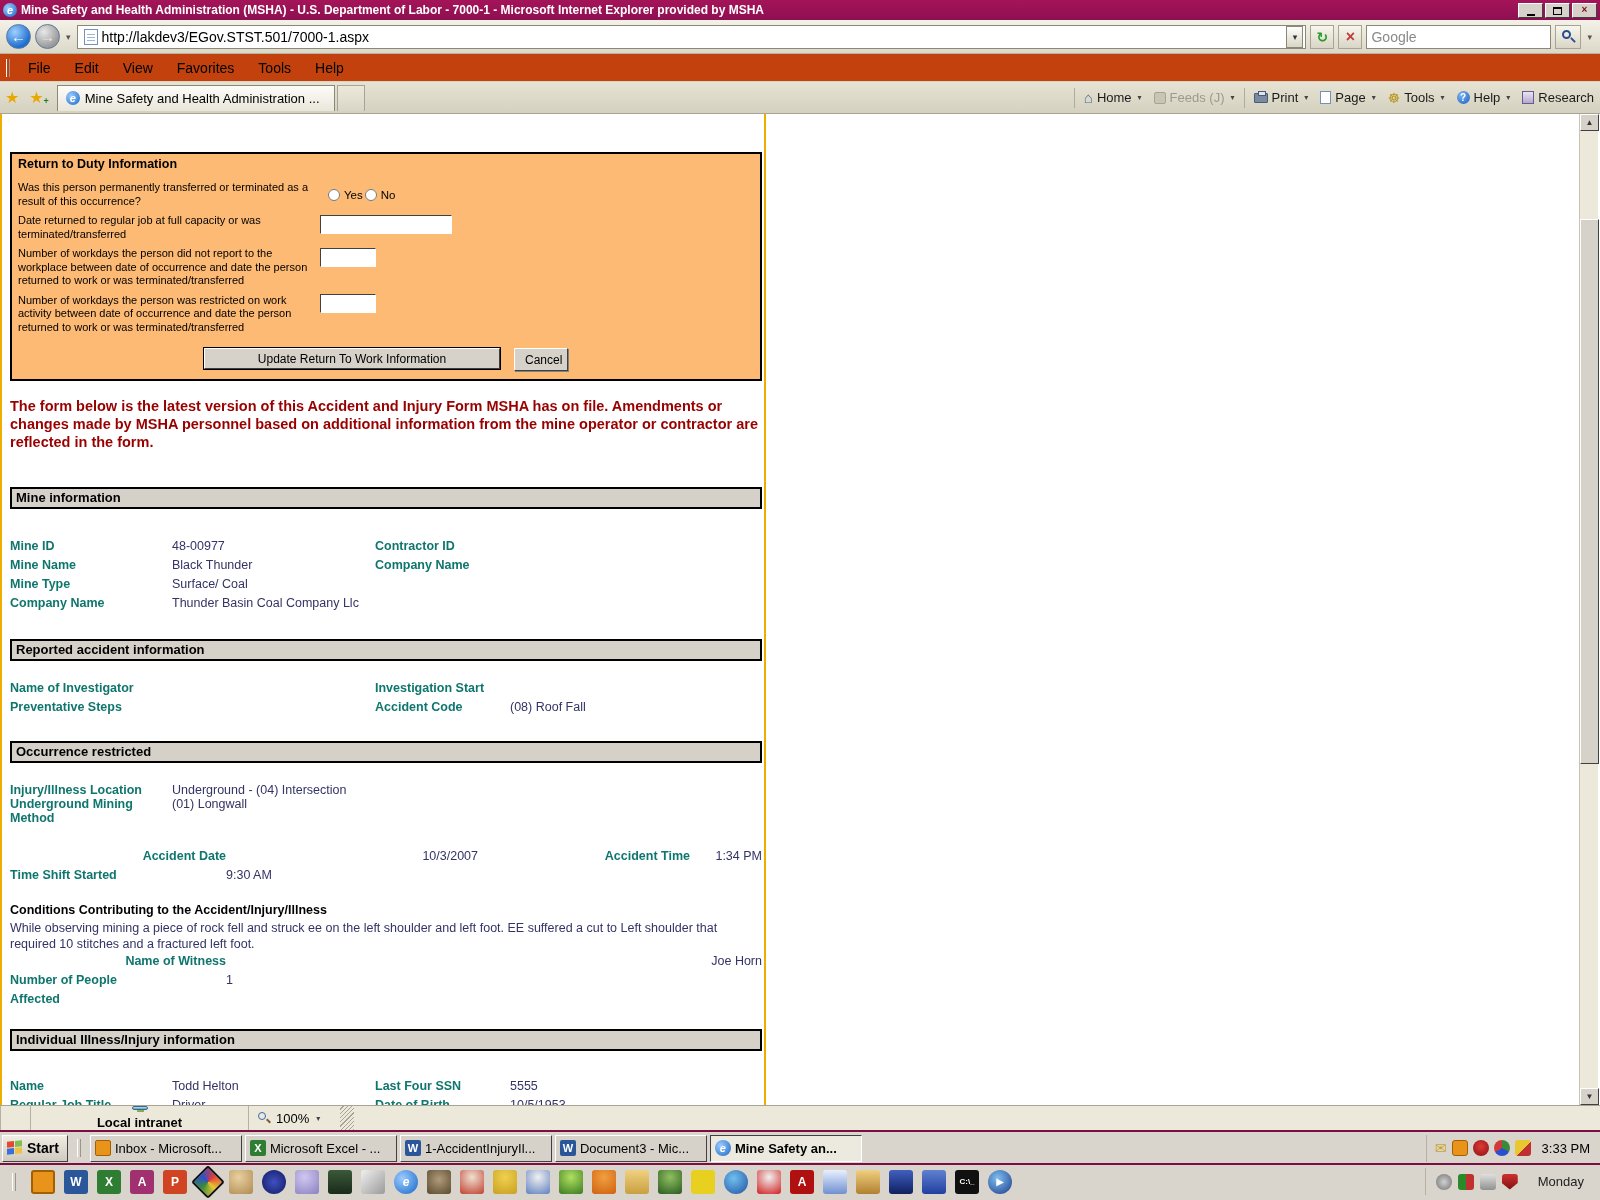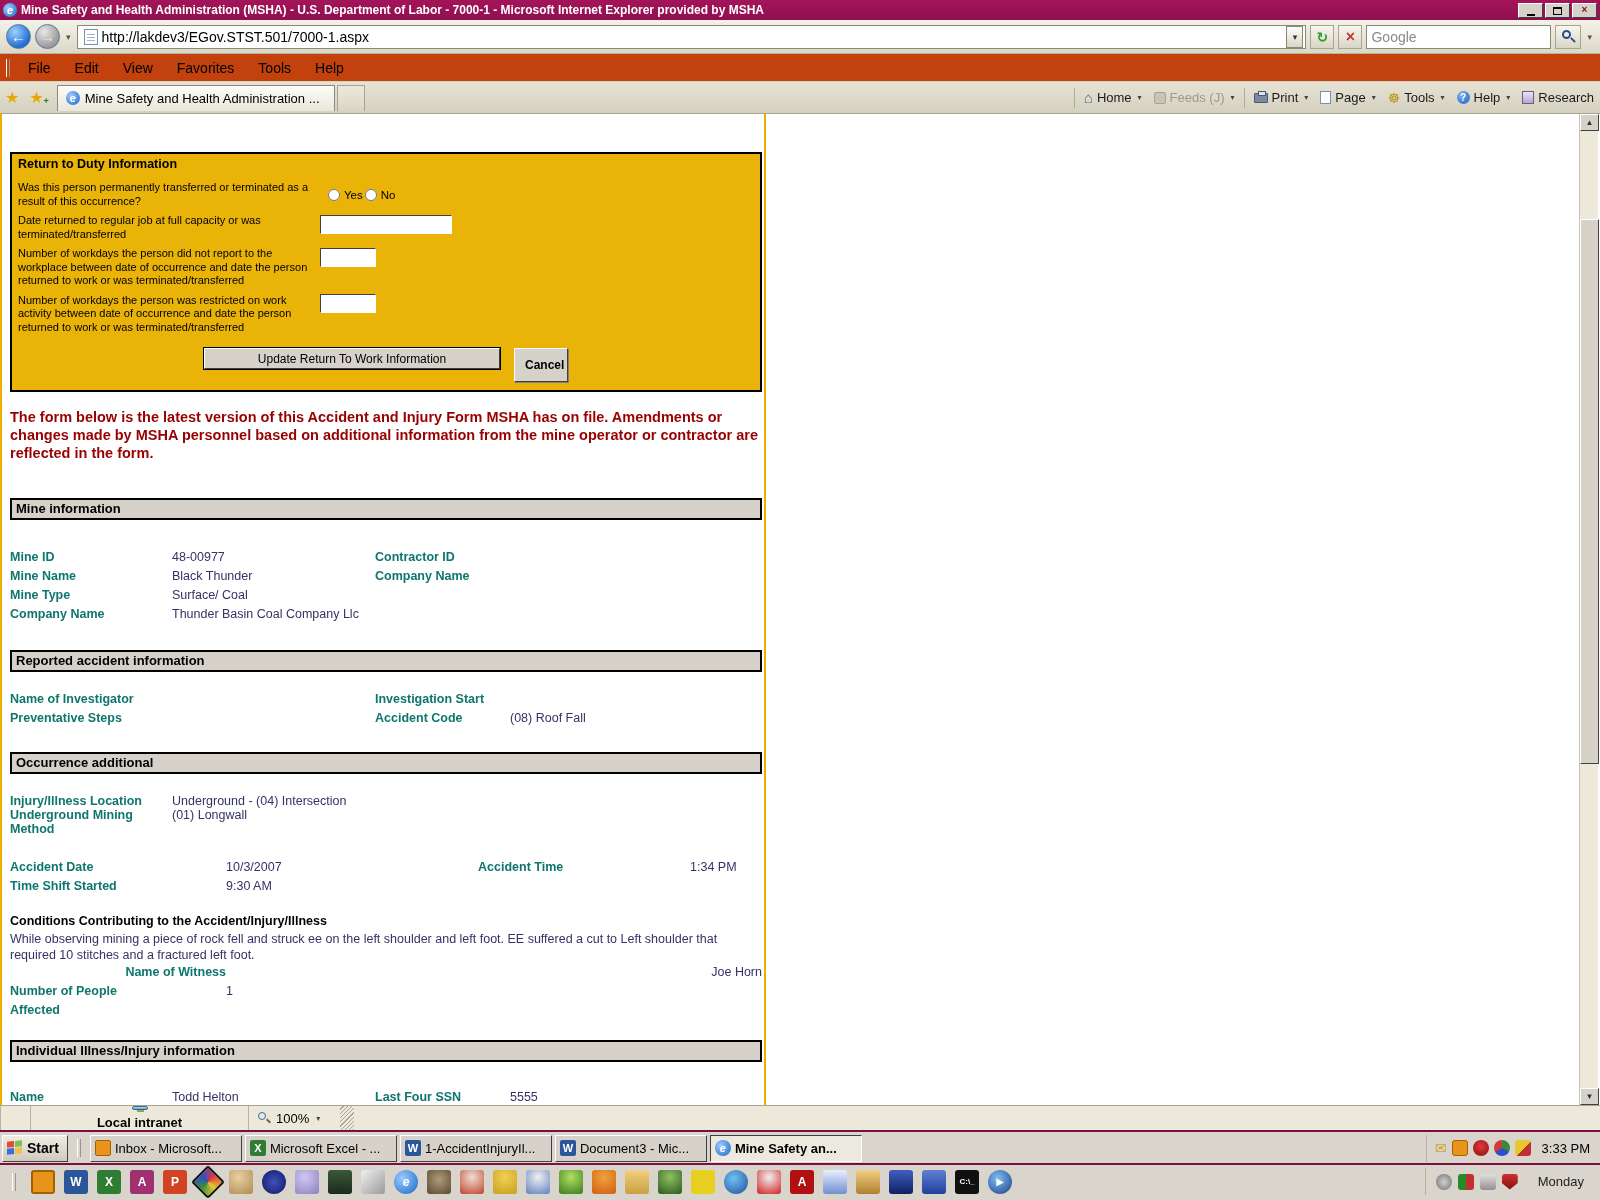--- a/index.html
+++ b/index.html
@@ -70,33 +70,33 @@
 
   
   .content { position:absolute; top:114px; left:0; right:0; bottom:95px; background:#fff; overflow:hidden; }
   .page-col { position:absolute; left:0; top:0; width:766px; height:100%; border-left:2px solid #edae00; border-right:2px solid #edae00; padding:38px 0 0 8px; }
   .scrollbar { position:absolute; right:2px; top:0; width:19px; height:100%; background:#ece9db; border-left:1px solid #c8c4b4; }
   .sb-btn { width:19px; height:17px; background:#d6d2ca; border:1px solid; border-color:#fff #404040 #404040 #fff; font-size:8px; text-align:center; line-height:15px; color:#333; }
   .sb-btn.down { position:absolute; bottom:0; }
   .sb-thumb { position:absolute; top:105px; width:19px; height:545px; background:#d6d2ca; border:1px solid; border-color:#fff #404040 #404040 #fff; }
 
   
-  .ret-form { width:752px; background:#eab308; border:2px solid #000; padding:3px 6px 8px 6px; }
+  .ret-form { width:752px; background:#fdba74; border:2px solid #000; padding:3px 6px 8px 6px; }
   .ret-header { font-size:12.5px; font-weight:bold; margin-bottom:10px; }
   .ret-row { display:grid; grid-template-columns:300px auto; margin-bottom:6px; }
   .ret-label { font-size:11px; line-height:13.5px; color:#000; }
   .ret-radios { display:flex; align-items:center; gap:2px; font-size:11.5px; padding-left:10px; }
   .ret-radios input { width:12px; height:12px; margin-right:2px; }
   .ret-input-wide { width:132px; height:19px; border:1px solid; border-color:#404040 #fff #fff #404040; background:#fff; margin-left:2px; font-size:12px; padding:0 2px; }
   .ret-input-sm { width:56px; height:19px; border:1px solid; border-color:#404040 #fff #fff #404040; background:#fff; margin-left:2px; font-size:12px; padding:0 2px; }
   .ret-btnrow { display:flex; justify-content:center; gap:14px; margin-top:14px; }
   .xp-btn { background:#d6d2ca; border:1px solid; border-color:#fff #404040 #404040 #fff; box-shadow:1px 1px 0 #808080; font-size:12px; font-family:"Liberation Sans",sans-serif; padding:2px 10px; color:#000; }
   .xp-btn.default { outline:1px solid #000; }
   .btn-update { width:296px; height:21px; }
-  .btn-cancel { width:54px; height:34px;font-weight:bold; }
+  .btn-cancel { width:54px; height:23px; }
 
   
   .notice { width:748px; margin-top:16px; font-size:14.5px; font-weight:bold; color:#990000; line-height:18px; }
 
   
   .sec-header { width:752px; background:#d5d1c9; border:2px solid #000; font-size:13px; font-weight:bold; padding:1px 4px 2px 4px; }
   .sec-body { padding:4px 0; }
   .grid-a { display:grid; grid-template-columns:162px 203px 135px auto; font-size:12.5px; line-height:19px; width:752px; }
   .grid-loc { display:grid; grid-template-columns:162px auto; font-size:12.5px; width:752px; }
   .grid-dt { display:grid; grid-template-columns:216px 252px 212px auto; font-size:12.5px; line-height:19px; width:752px; }
@@ -313,31 +313,31 @@
           <span class="lbl">Investigation Start</span>
             <span class="val"></span>
         </div>
         <div class="grid-a">
           <span class="lbl" style="grid-column:1/3;">Preventative Steps</span>
           <span class="lbl">Accident Code</span>
             <span class="val">(08) Roof Fall</span>
         </div>
       </div>
 
-      <div class="sec-header" style="margin-top:20px;">Occurrence additional</div>
+      <div class="sec-header" style="margin-top:20px;">Occurrence restricted</div>
       <div class="sec-body" style="margin-top:16px;">
         <div class="grid-loc">
           <span class="lbl">Injury/Illness Location</span>
           <span class="val">Underground - (04) Intersection</span>
         </div>
         <div class="grid-loc">
           <span class="lbl">Underground Mining Method</span>
           <span class="val">(01) Longwall</span>
         </div>
-        <div class="grid-dt" style="margin-top:22px;">
+        <div class="grid-dt" style="margin-top:22px;text-align:right;">
           <span class="lbl">Accident Date</span>
           <span class="val">10/3/2007</span>
           <span class="lbl">Accident Time</span>
           <span class="val">1:34 PM</span>
         </div>
         <div class="grid-w">
           <span class="lbl">Time Shift Started</span>
           <span class="val">9:30 AM</span>
         </div>
         <div class="cond-lbl">Conditions Contributing to the Accident/Injury/Illness</div>

